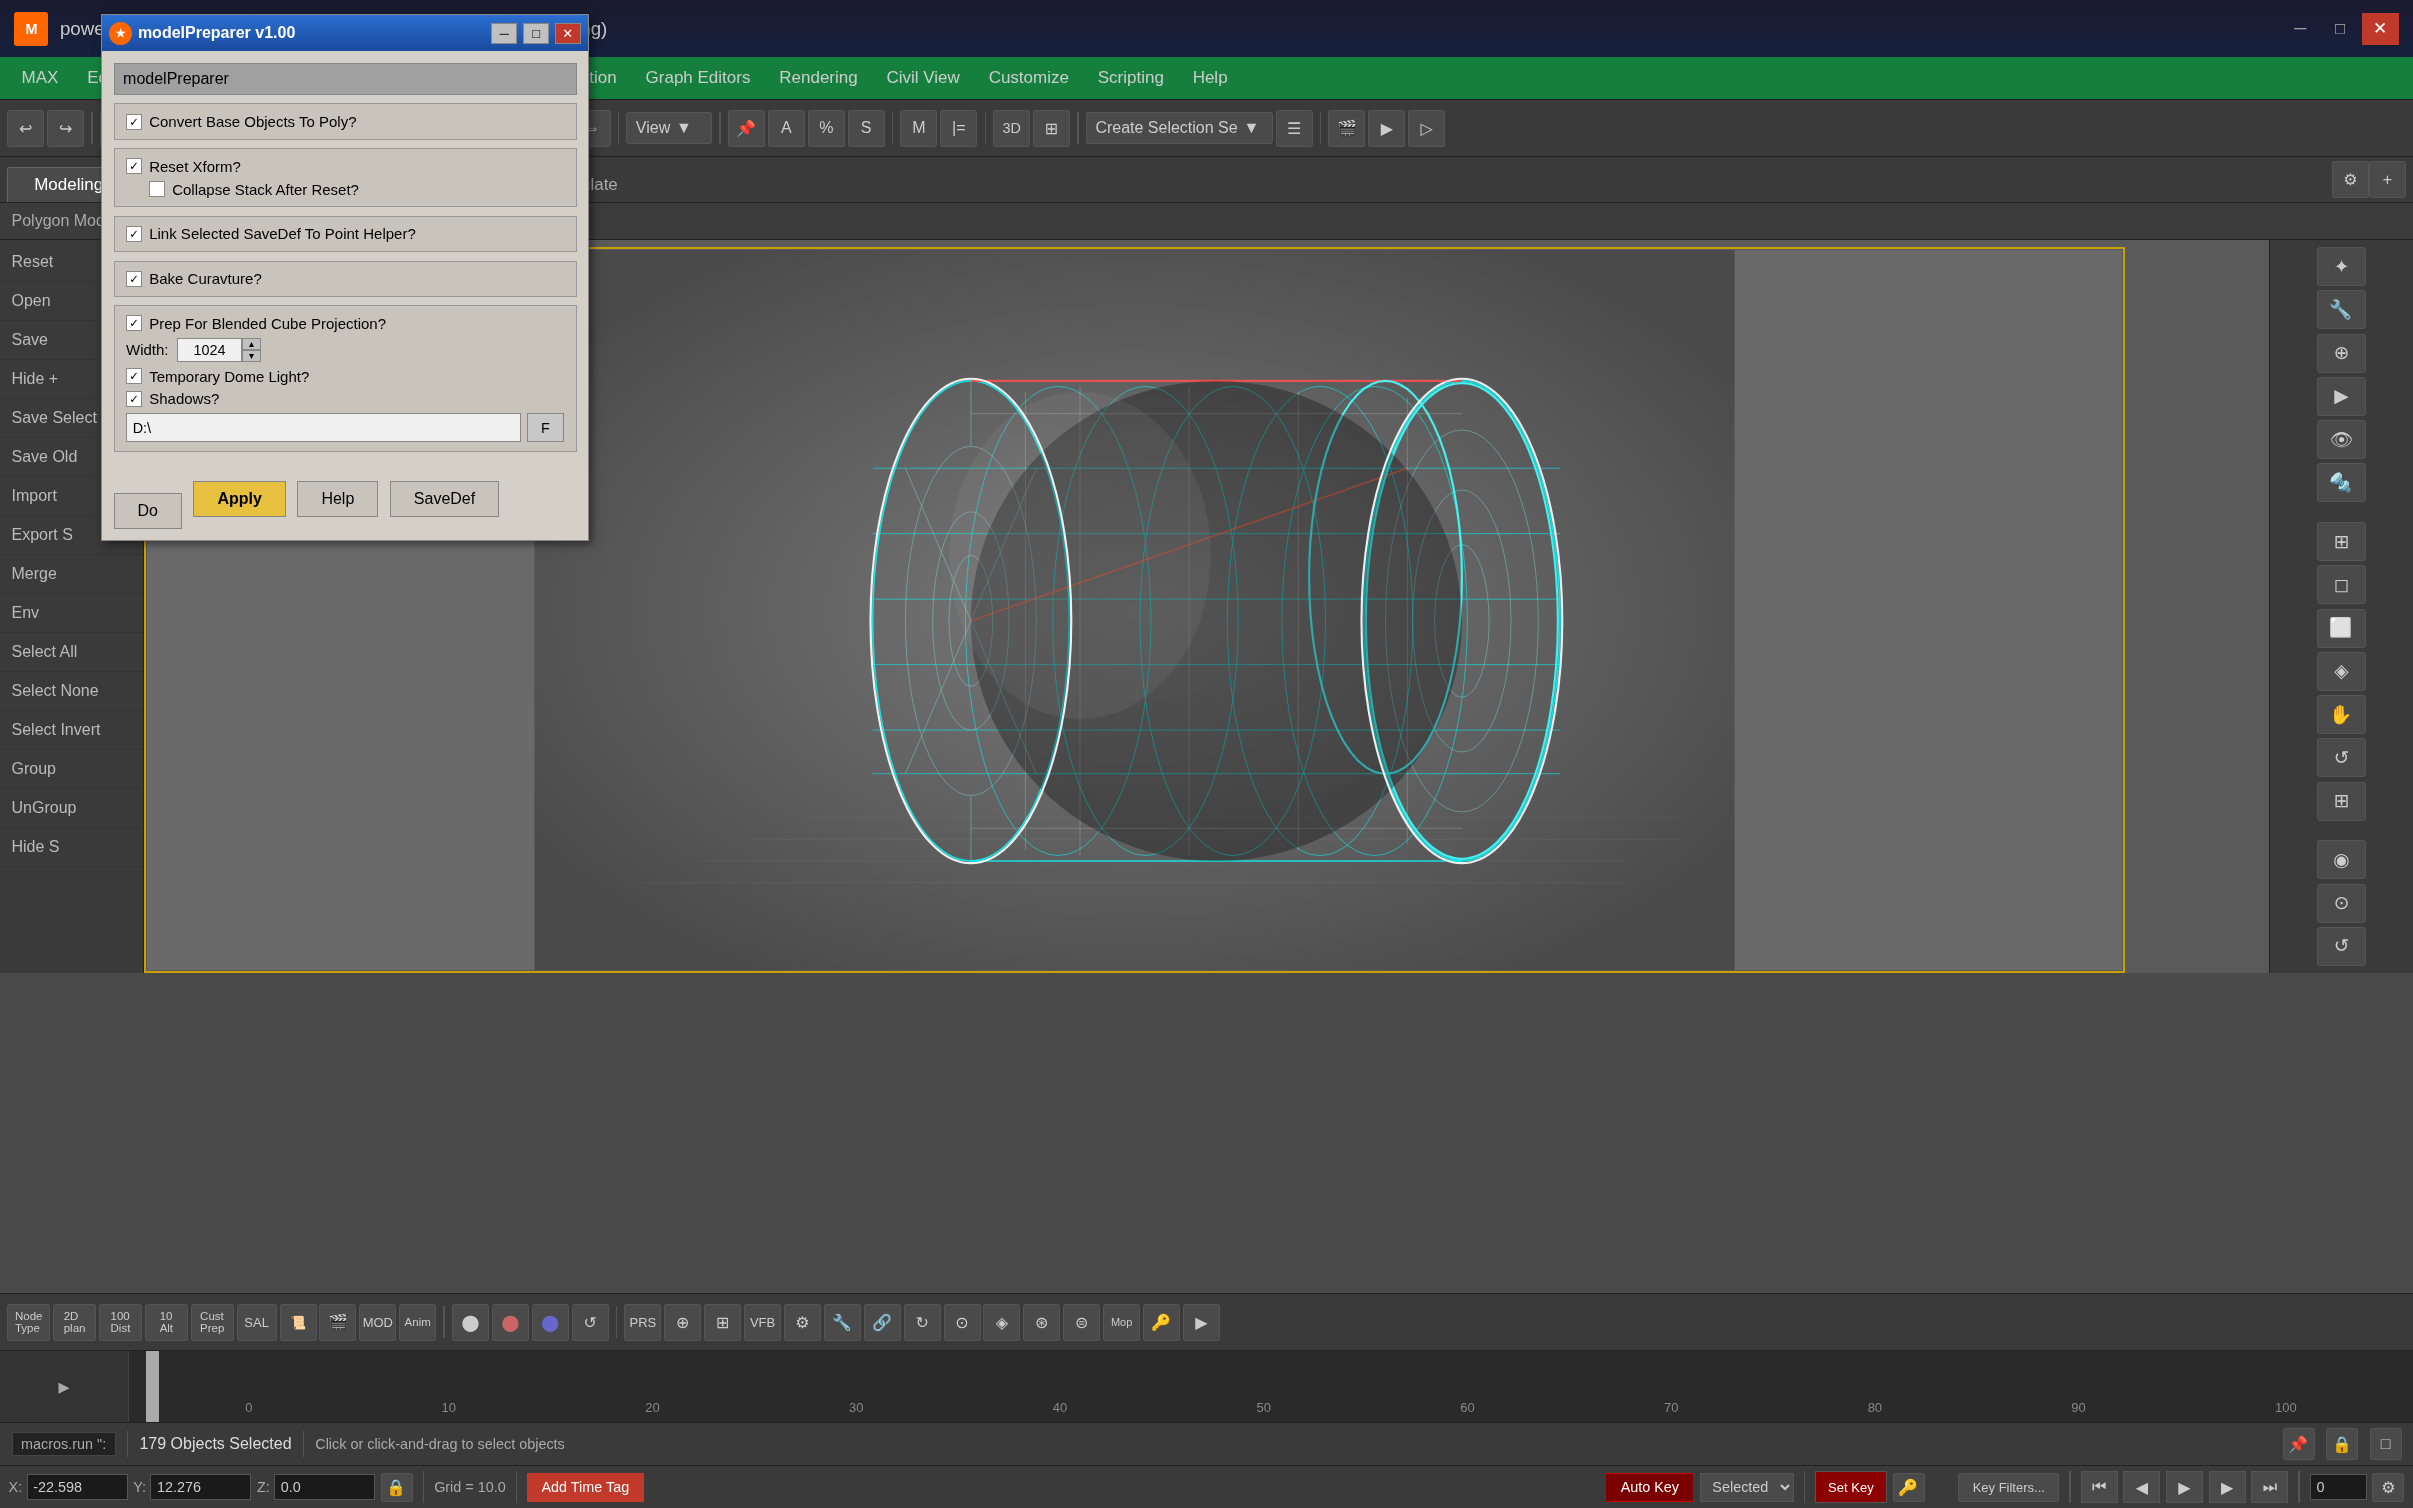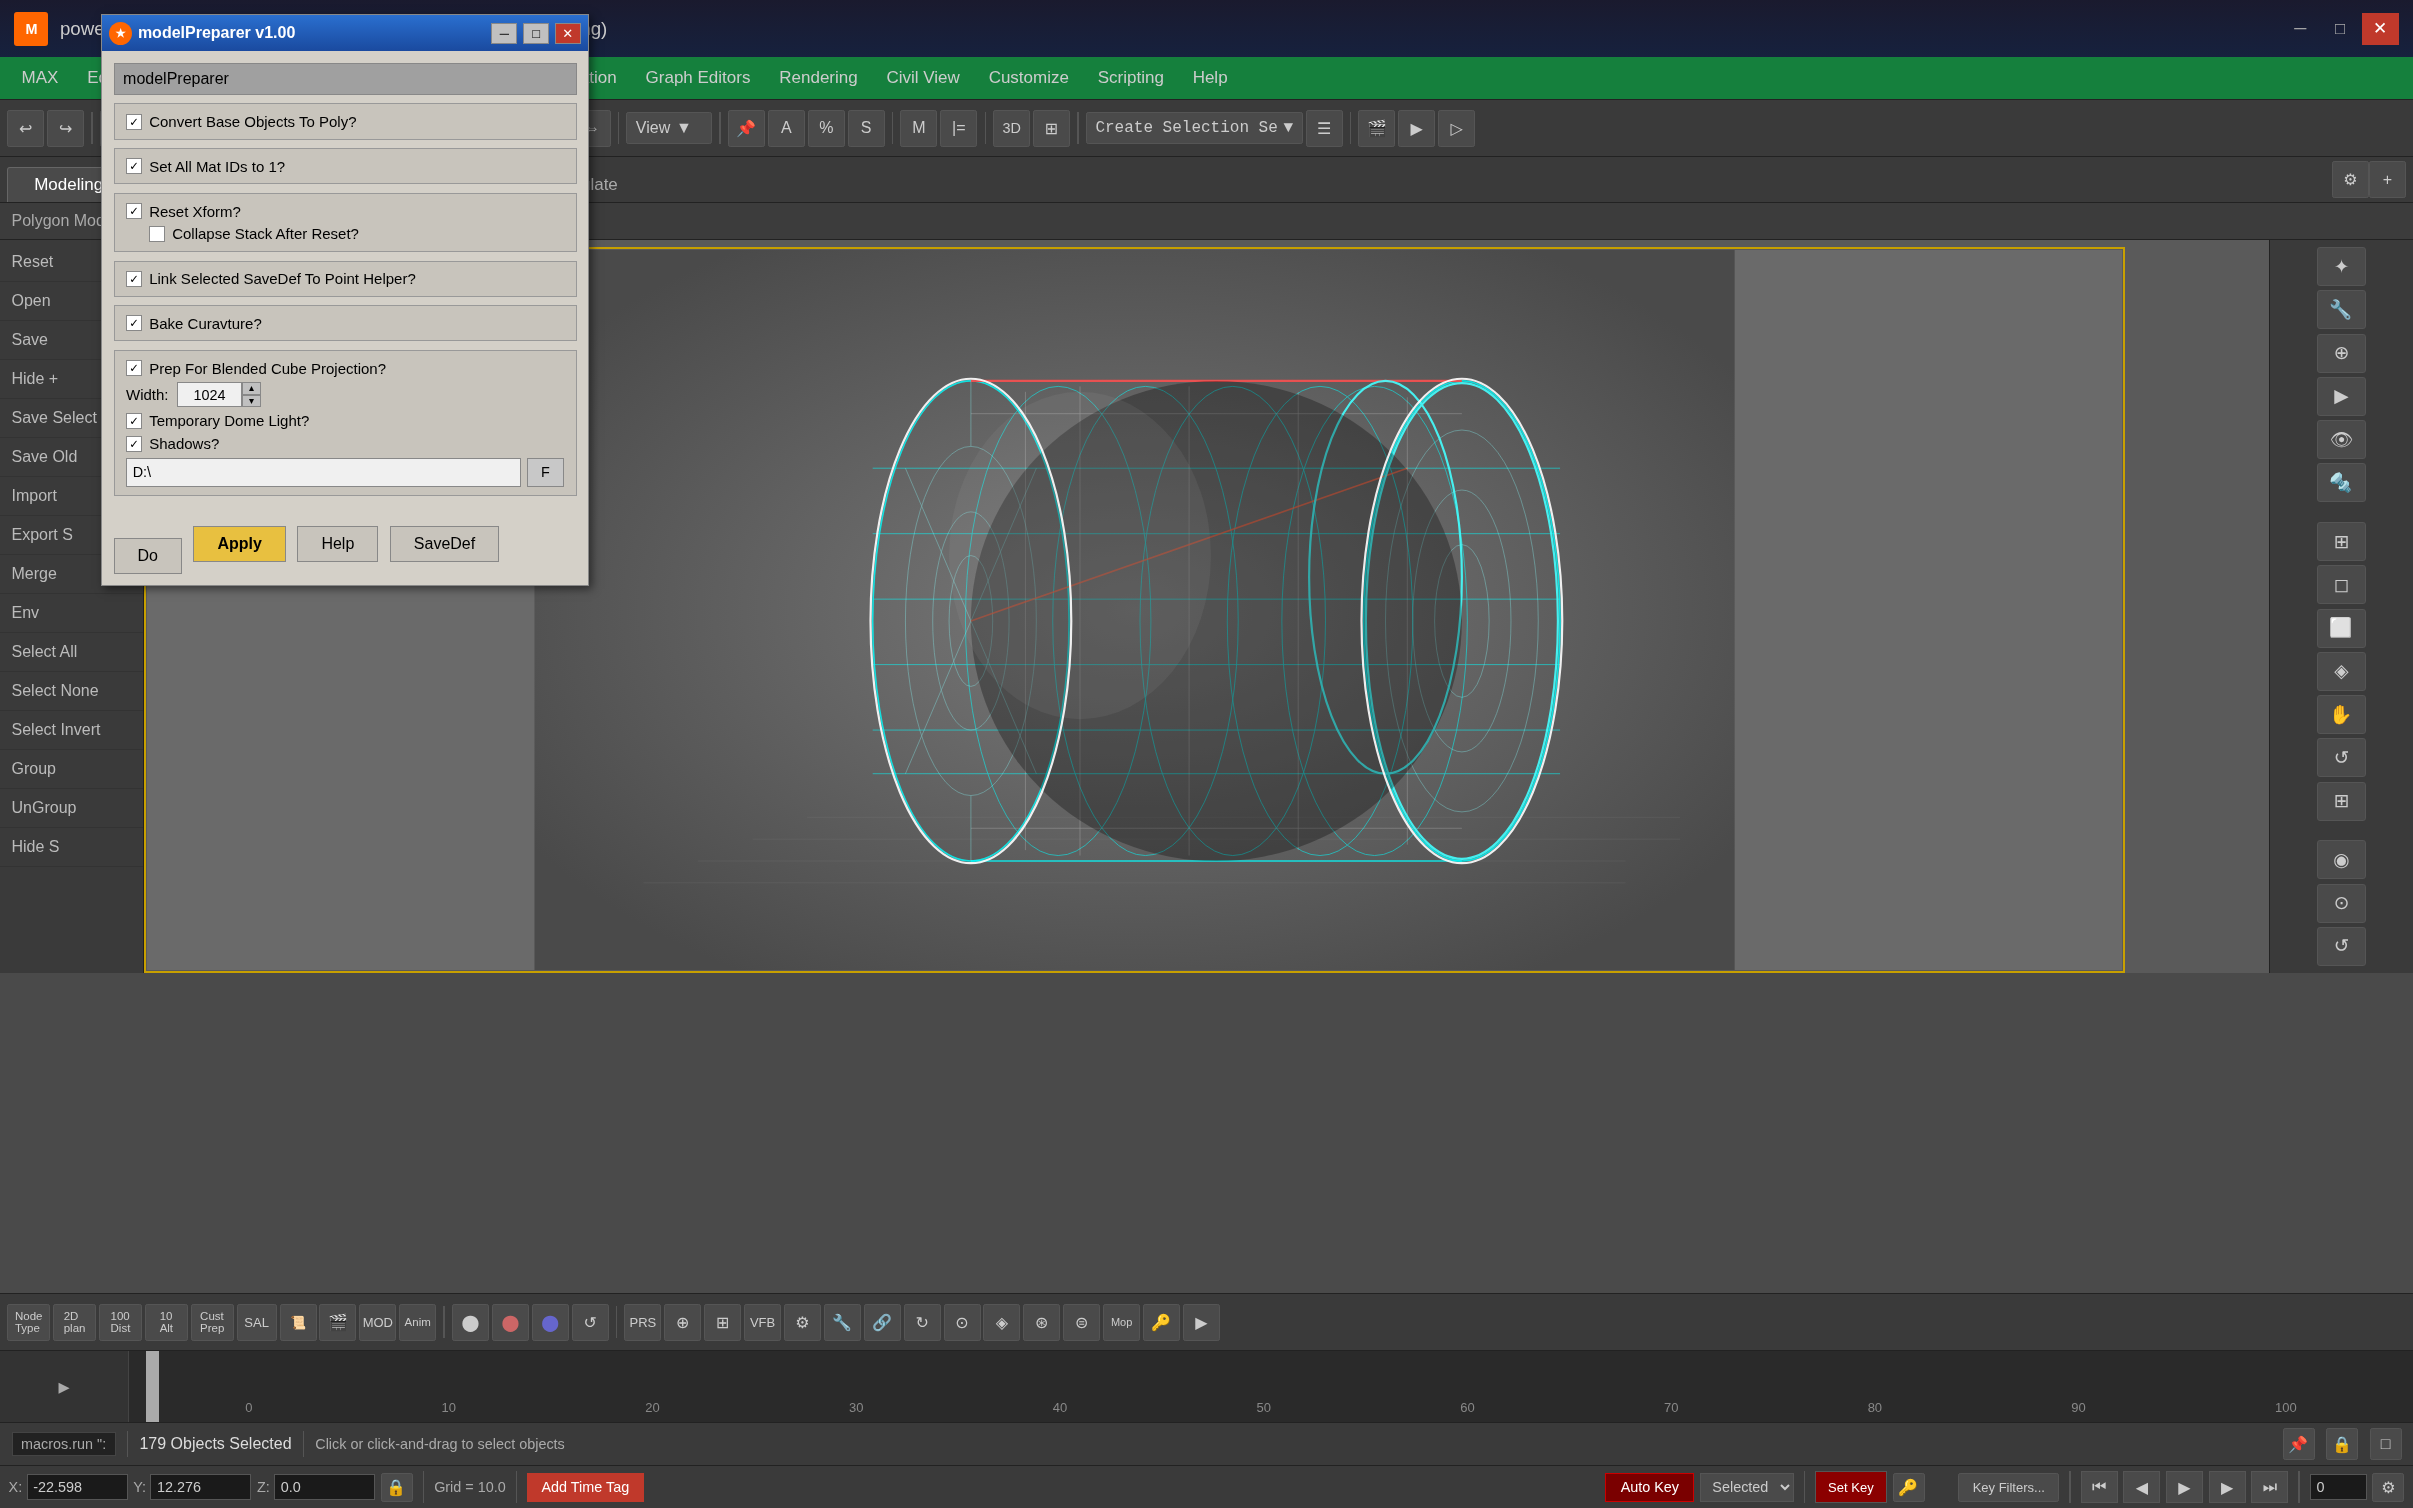--- a/index.html
+++ b/index.html
@@ -583,21 +583,21 @@
   <div class="tb-btn">A</div>
   <div class="tb-btn">%</div>
   <div class="tb-btn">S</div>
   <div class="tb-separator"></div>
   <div class="tb-btn">M</div>
   <div class="tb-btn">|=</div>
   <div class="tb-separator"></div>
   <div class="tb-btn" style="font-size:14.4px;min-width:29px;">3D</div>
   <div class="tb-btn">⊞</div>
   <div class="tb-separator"></div>
-  <div class="tb-dropdown" style="min-width:187px;font-family:Liberation Mono, monospace;">
+  <div class="tb-dropdown" style="min-width:187px;">
     <span>Create Selection Se</span>
     <span>▼</span>
   </div>
   <div class="tb-btn">☰</div>
   <div class="tb-separator"></div>
   <div class="tb-btn">🎬</div>
   <div class="tb-btn">▶</div>
   <div class="tb-btn">▷</div>
 </div>
 
@@ -759,26 +759,20 @@
       <span>modelPreparer</span>
     </div>
 
     <div class="mp-section">
       <div class="mp-checkbox-row">
         <div class="mp-checkbox checked"></div>
         <span>Convert Base Objects To Poly?</span>
       </div>
     </div>
 
-    <div class="mp-section">
-      <div class="mp-checkbox-row">
-        <div class="mp-checkbox checked"></div>
-        <span>Set All Mat IDs to 1?</span>
-      </div>
-    </div>
 
     <div class="mp-section">
       <div class="mp-checkbox-row">
         <div class="mp-checkbox checked"></div>
         <span>Reset Xform?</span>
       </div>
       <div class="mp-checkbox-row mp-checkbox-sub">
         <div class="mp-checkbox"></div>
         <span>Collapse Stack After Reset?</span>
       </div>

